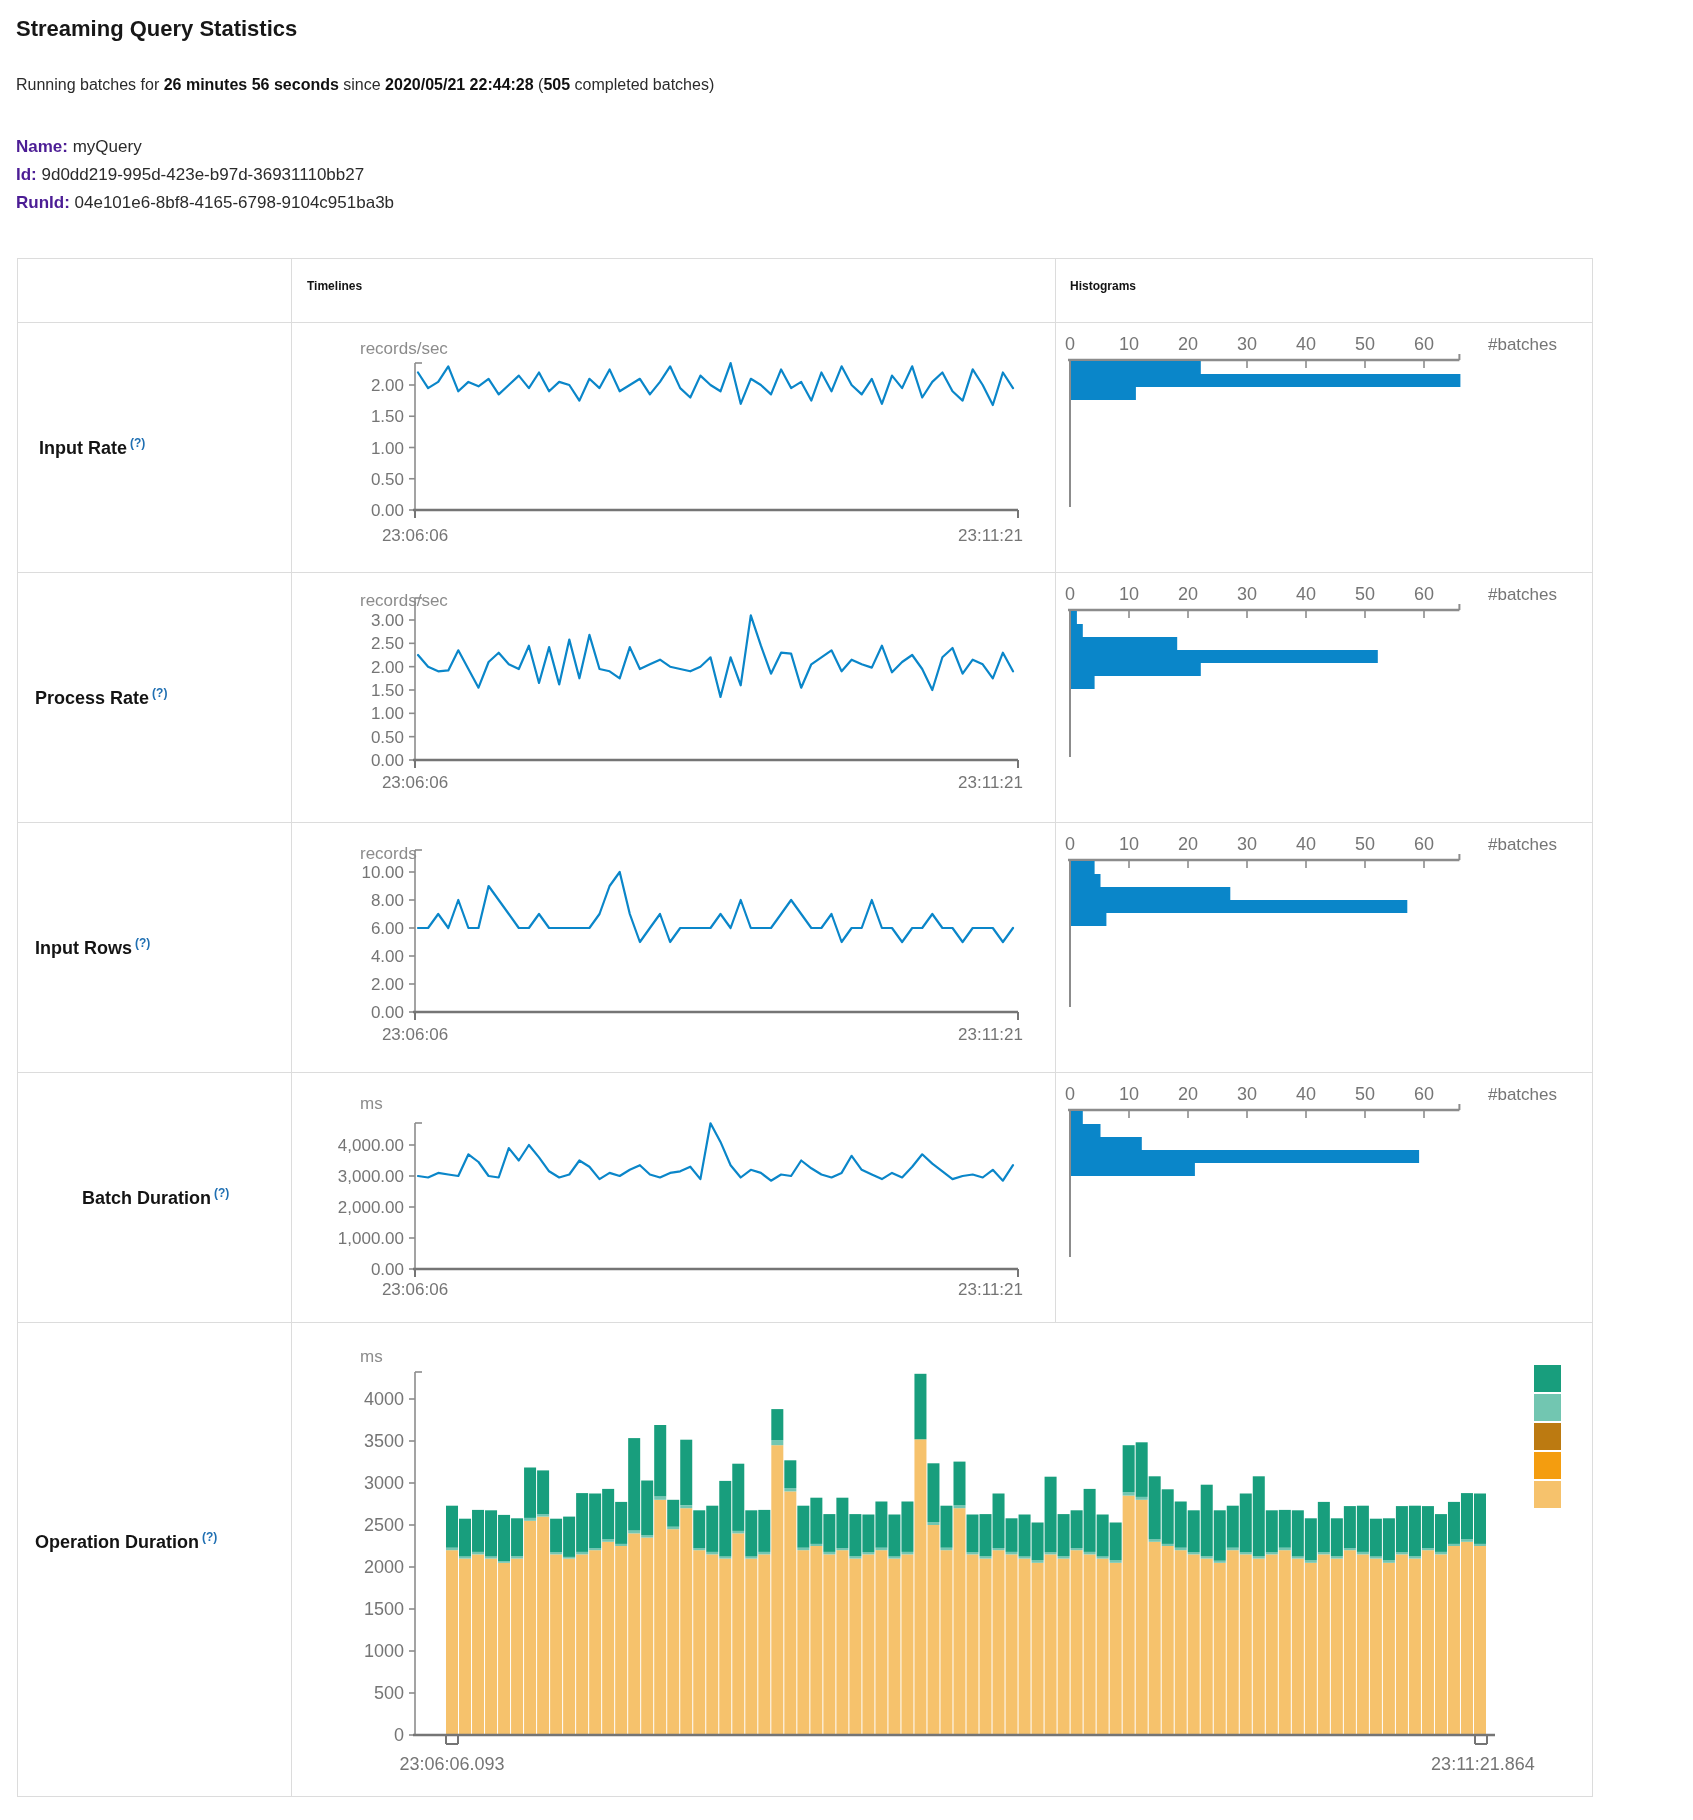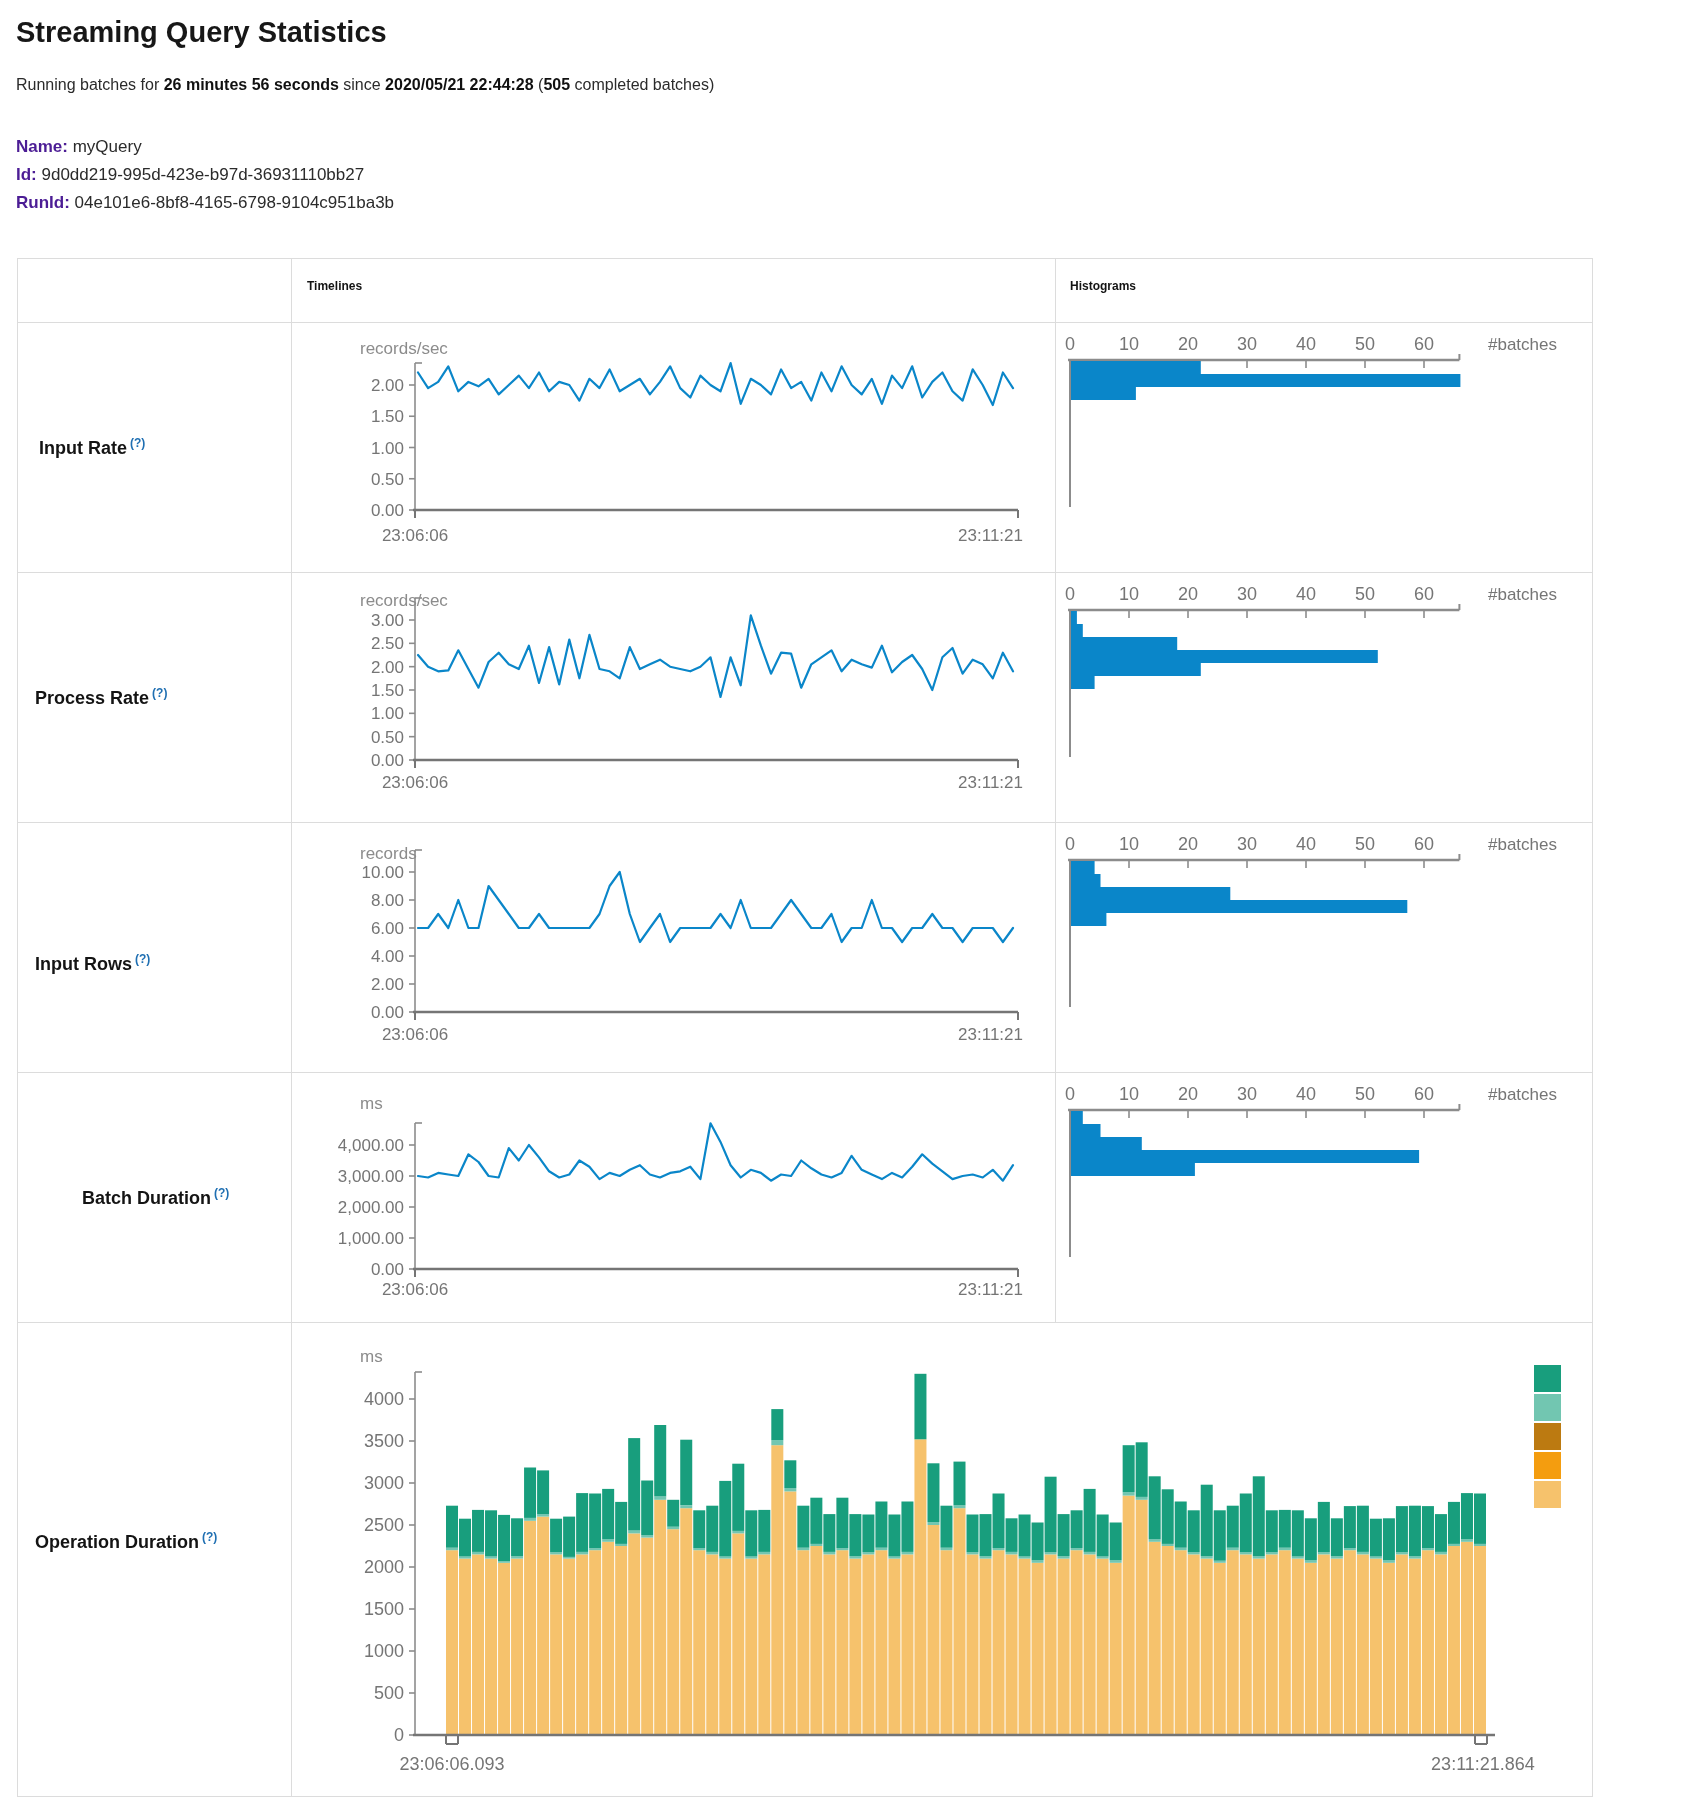--- a/index.html
+++ b/index.html
@@ -1,19 +1,19 @@
 <!DOCTYPE html>
 <html><head>
 <meta charset="utf-8">
 <style>
   html,body{margin:0;padding:0;background:#fff;}
   .page{position:relative;width:1693px;height:1820px;background:#fff;
         font-family:"Liberation Sans",sans-serif;color:#1b1b1b;overflow:hidden;}
   .abs{position:absolute;}
-  .title{left:16px;top:16px;font-size:29px;font-weight:bold;color:#171717;}
+  .title{left:16px;top:16px;font-size:22px;font-weight:bold;color:#171717;}
   .subtitle{left:16px;top:76px;font-size:16px;color:#2b2b2b;}
   .subtitle b{color:#111;}
   .meta{left:16px;top:133px;font-size:17px;color:#2b2b2b;line-height:28px;}
   .meta b{color:#4c1d95;}
   .tbl-line{position:absolute;background:#dcdcdc;}
   .hdr{font-size:12px;font-weight:bold;color:#141414;}
   .rowlab{font-size:18px;font-weight:bold;color:#141414;white-space:nowrap;}
   .rowlab sup{font-size:12px;font-weight:bold;color:#1f6fb2;margin-left:3px;}
   svg{display:block;}
 </style>
@@ -44,21 +44,21 @@
   <div class="tbl-line" style="left:17px;top:258px;width:1px;height:1539px;"></div>
   <div class="tbl-line" style="left:1592px;top:258px;width:1px;height:1539px;"></div>
   <div class="tbl-line" style="left:291px;top:258px;width:1px;height:1539px;"></div>
   <div class="tbl-line" style="left:1055px;top:258px;width:1px;height:1065px;"></div>
 
   <div class="abs hdr" style="left:307px;top:279px;">Timelines</div>
   <div class="abs hdr" style="left:1070px;top:279px;">Histograms</div>
 
   <div class="abs rowlab" style="left:39px;top:436px;"><span>Input Rate</span><sup>(?)</sup></div>
   <div class="abs rowlab" style="left:35px;top:686px;"><span>Process Rate</span><sup>(?)</sup></div>
-  <div class="abs rowlab" style="left:35px;top:936px;margin-top:16px;"><span>Input Rows</span><sup>(?)</sup></div>
+  <div class="abs rowlab" style="left:35px;top:936px;"><span>Input Rows</span><sup>(?)</sup></div>
   <div class="abs rowlab" style="left:35px;top:1186px;margin-left:47px;"><span>Batch Duration</span><sup>(?)</sup></div>
   <div class="abs rowlab" style="left:35px;top:1530px;"><span>Operation Duration</span><sup>(?)</sup></div>
 
   <svg class="abs" id="tl0" width="740" height="250" style="left:300px;top:322px;">
       <text x="60" y="32" text-anchor="start" fill="#8c8c8c" font-size="17" font-family="&quot;Liberation Sans&quot;, sans-serif">records/sec</text>
       <line x1="115" y1="41" x2="115" y2="188" stroke="#8c8c8c" stroke-width="1.6"></line>
       <line x1="115" y1="41" x2="122" y2="41" stroke="#8c8c8c" stroke-width="1.6"></line>
       <line x1="109" y1="63" x2="115" y2="63" stroke="#8c8c8c" stroke-width="1.6"></line>
       <text x="104" y="69" text-anchor="end" fill="#757575" font-size="17" font-family="&quot;Liberation Sans&quot;, sans-serif">2.00</text>
       <line x1="109" y1="94.25" x2="115" y2="94.25" stroke="#8c8c8c" stroke-width="1.6"></line>

